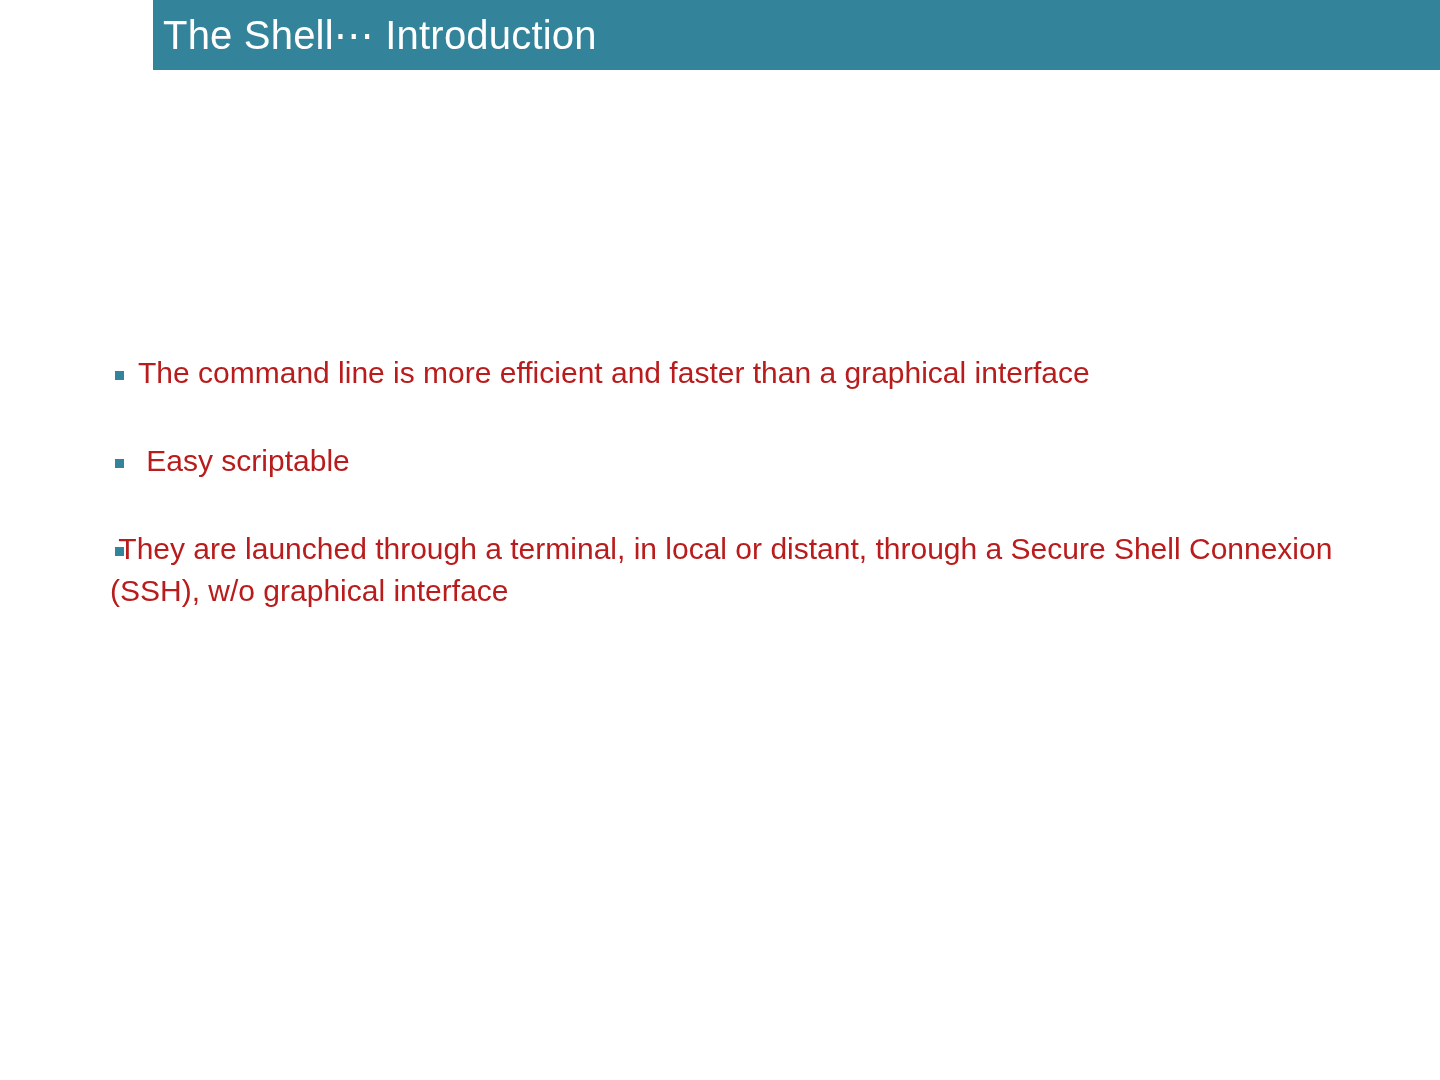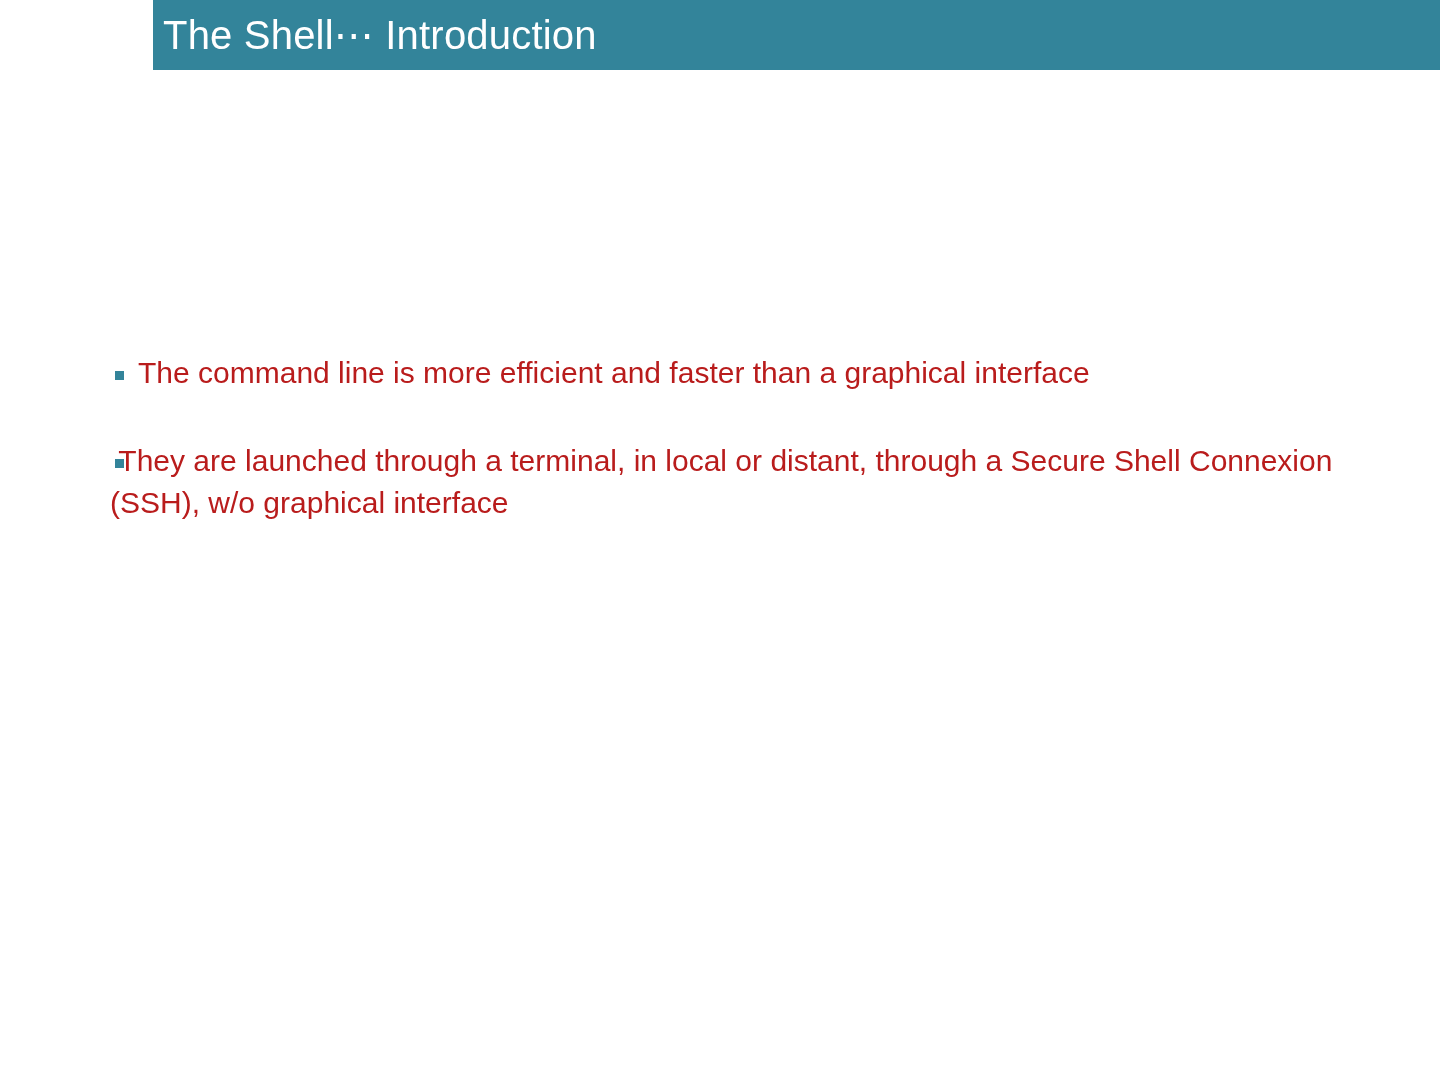--- a/index.html
+++ b/index.html
@@ -101,20 +101,24 @@
     <span class="title-text">The Shell⋯ Introduction</span>
   </div>
 
   <div class="body-area">
 
     <div class="bullet-block">
       <span class="bullet-marker"></span>
       <span class="bullet-text">The command line is more efficient and faster than a graphical interface</span>
     </div>
 
+    <div class="bullet-block">
+      <span class="bullet-marker"></span>
+      <span class="bullet-text"> Easy scriptable</span>
+    </div>
 
     <div class="bullet-block hang">
       <span class="bullet-marker"></span>
       <span class="bullet-text"> They are launched through a terminal, in local or distant, through a Secure Shell Connexion (SSH), w/o graphical interface</span>
     </div>
 
   </div>
 
 </div>
 

